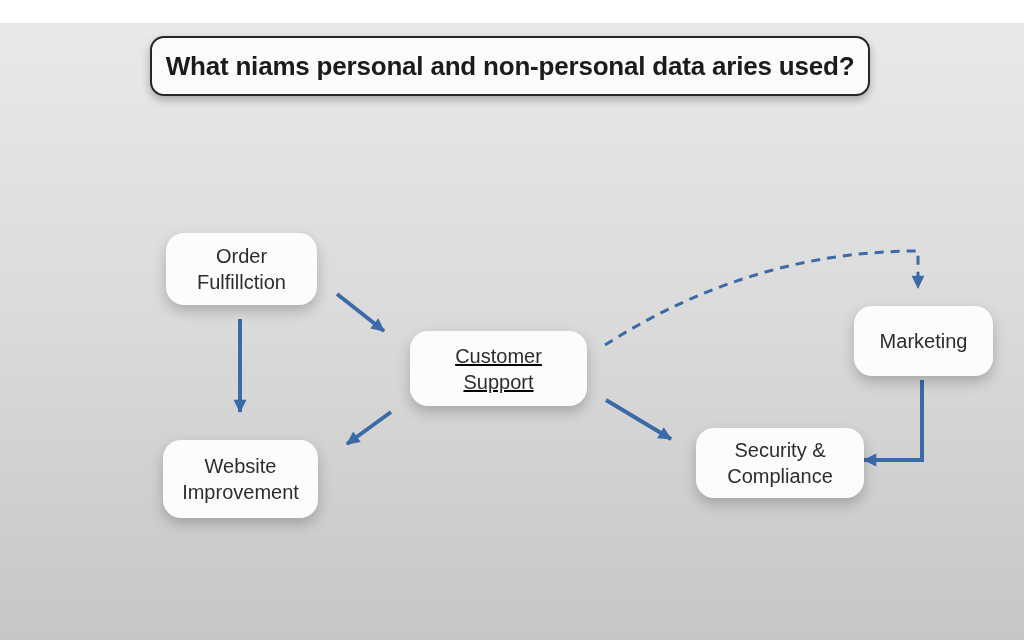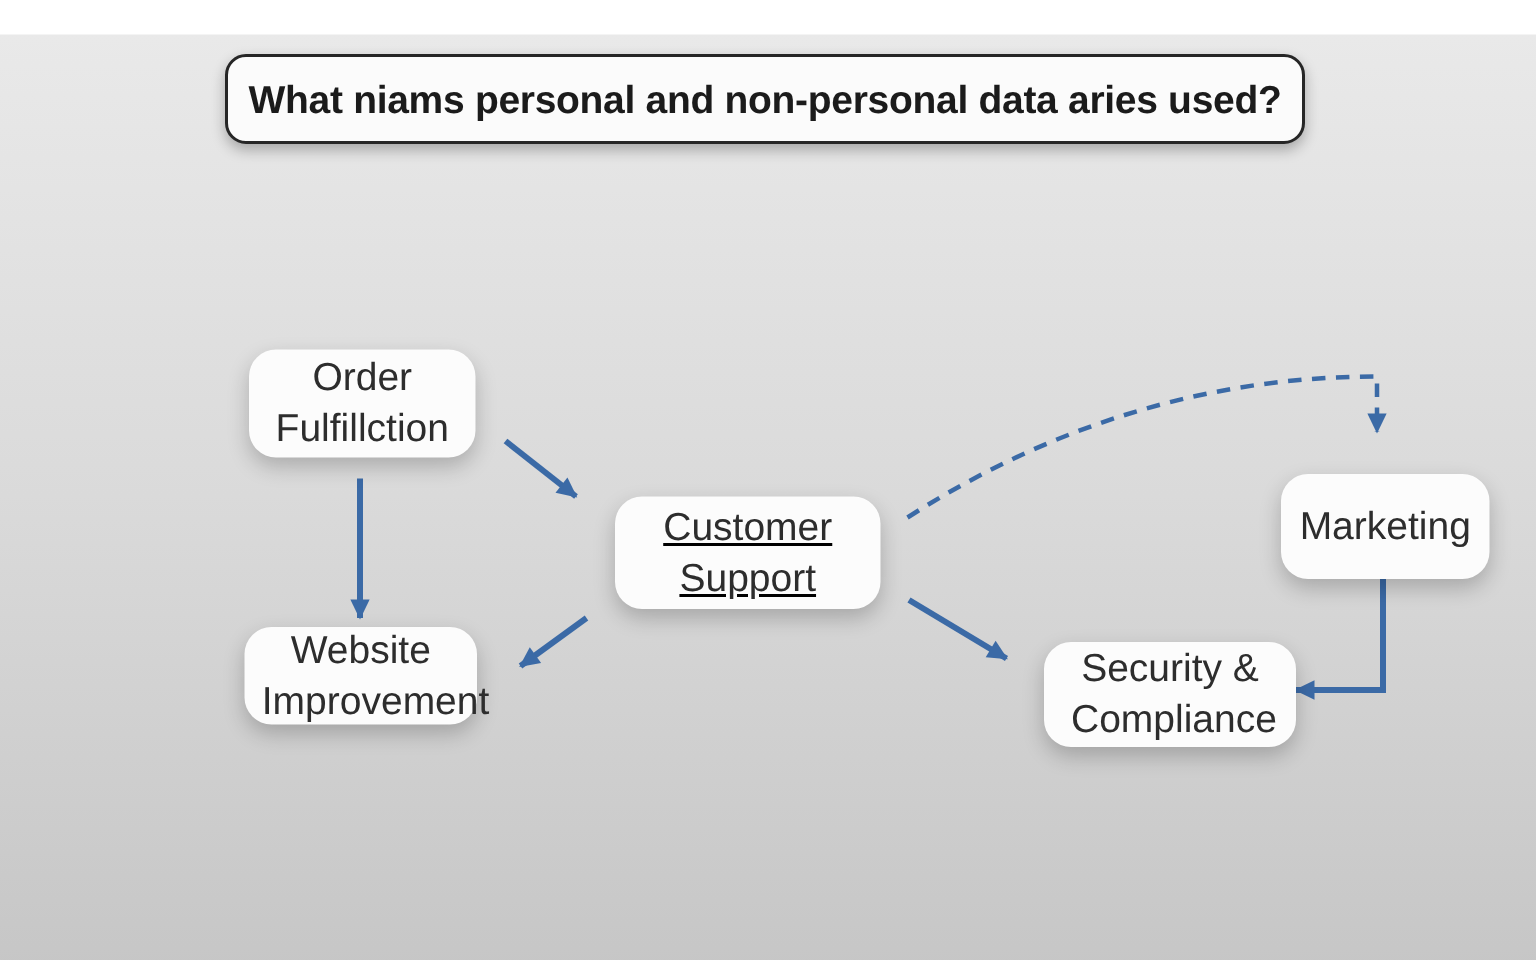--- a/index.html
+++ b/index.html
@@ -54,30 +54,30 @@
     position: absolute;
     background: var(--node-bg);
     border-radius: 18px;
     box-shadow: 0 6px 14px rgba(0,0,0,0.22);
     display: flex;
     align-items: center;
     justify-content: center;
     text-align: center;
   }
   .node .node-label {
-    font-size: 26px;
+    font-size: 20px;
     line-height: 1.3;
     color: var(--node-text);
     max-width: 132px;
   }
 
   .node-order       { left: 166px; top: 210px; width: 151px; height: 72px; }
   .node-customer    { left: 410px; top: 308px; width: 177px; height: 75px; text-decoration: underline; }
-  .node-website     { left: 163px; top: 395px; width: 155px; height: 65px; }
-  .node-marketing   { left: 854px; top: 293px; width: 139px; height: 70px; }
+  .node-website     { left: 163px; top: 417px; width: 155px; height: 78px; }
+  .node-marketing   { left: 854px; top: 283px; width: 139px; height: 70px; }
   .node-security    { left: 696px; top: 405px; width: 168px; height: 70px; }
 
   svg.edges {
     position: absolute;
     left: 0; top: 0;
     width: 1024px; height: 640px;
     pointer-events: none;
   }
   .edge {
     fill: none;

